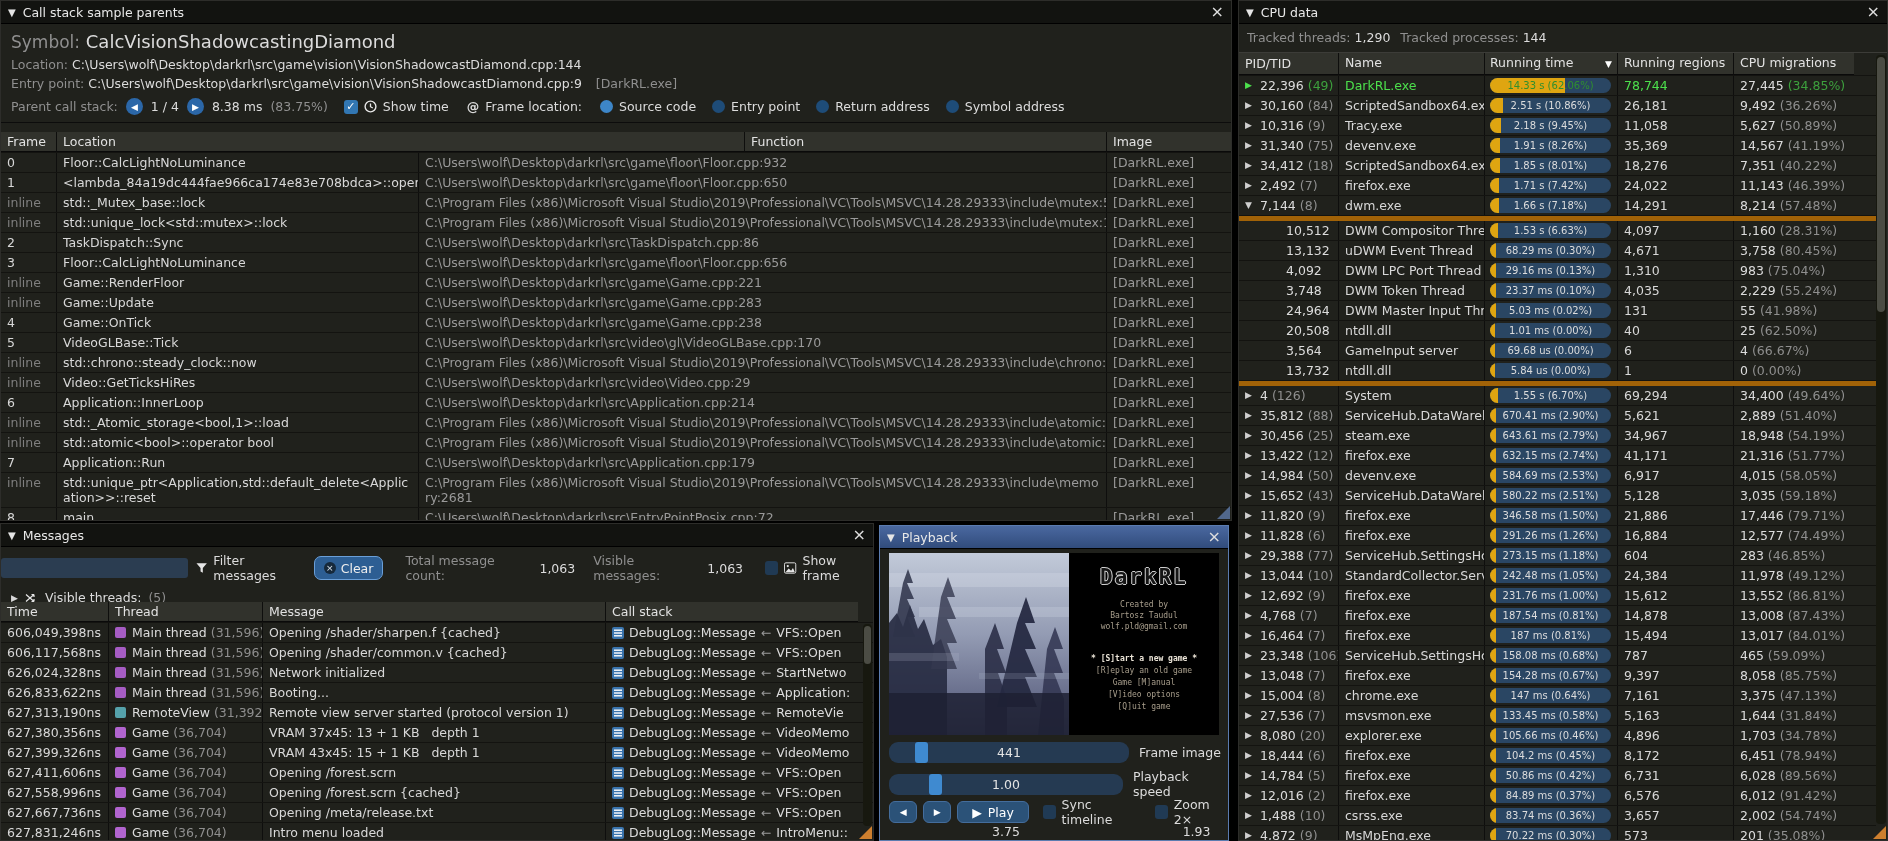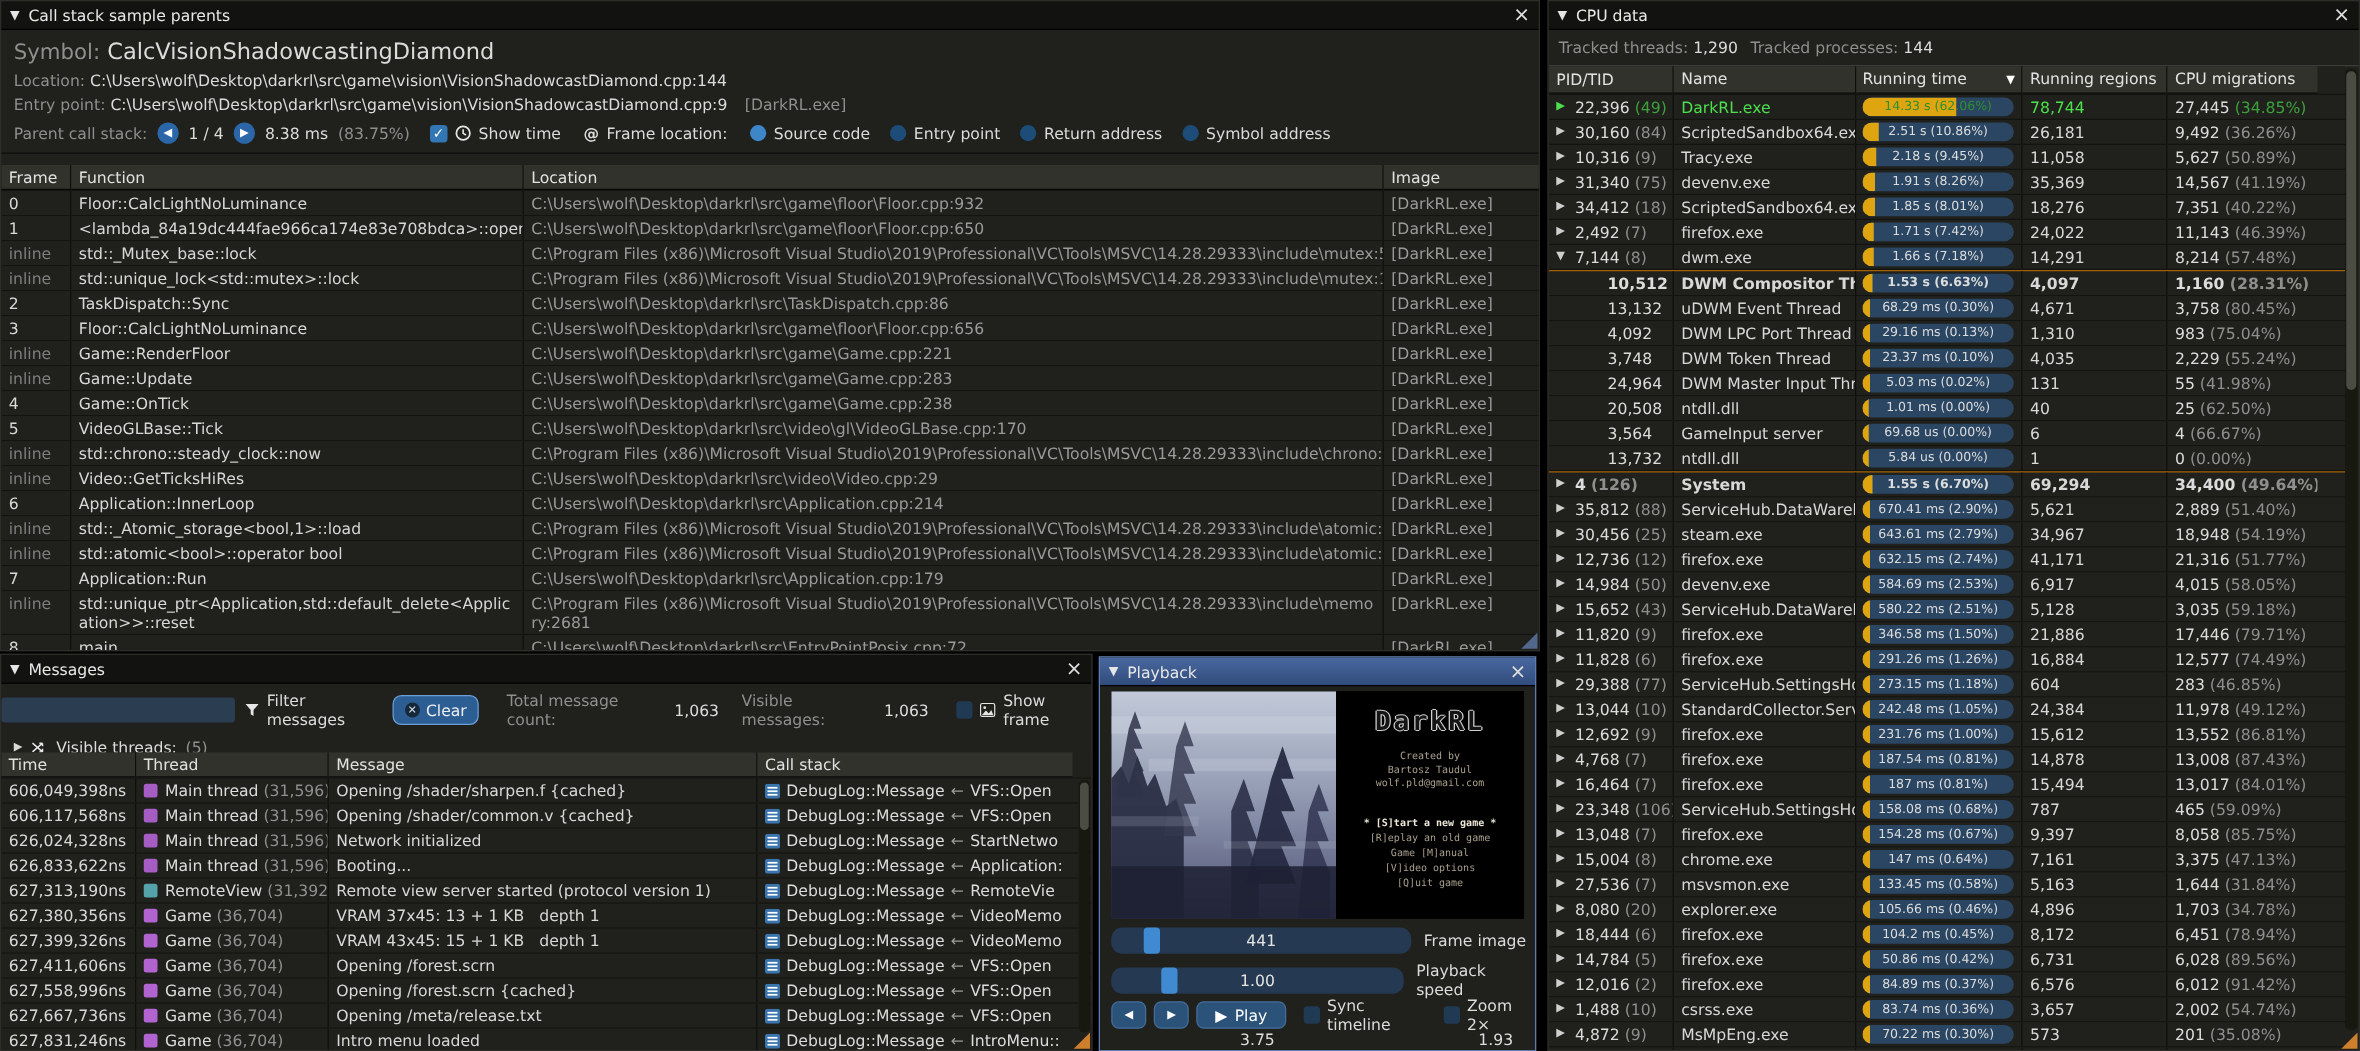--- a/index.html
+++ b/index.html
@@ -75,21 +75,21 @@
   .c-pid{width:100px;display:flex;align-items:center;gap:4px;}
   .c-pid .arr{width:11px;font-size:9px;color:#cfcfcf;flex:none;}
   .c-name{width:146px;}
   .c-time{width:133px;padding:2px 5px;}
   .c-reg{width:116px;}
   .c-mig{width:120px;border-right:none;}
   .bar{position:relative;width:121px;height:15px;background:#2a4663;border-radius:8px;overflow:hidden;}
   .bar .fill{position:absolute;left:0;top:0;bottom:0;background:#dfa511;}
   .bar .blbl{position:absolute;inset:0;text-align:center;font-size:10px;line-height:16px;color:#dcdcdc;}
   .cpurow.child .c-pid{padding-left:32px;}
-  .cpurow.sep{border-top:1px solid #a16207;font-weight:bold;}
+  .cpurow.sep{border-top:5px solid #a16207;}
   .cpurow.green .c-pid,.cpurow.green .c-name,.cpurow.green .c-reg,.cpurow.green .c-mig{color:#4ce04c;}
   .cpurow.green .dim{color:#3da03d;}
   .cpurow.green .arr{color:#4ce04c;}
   .cpurow.green .blbl{color:#2f8f2f;}
   .sortico{float:right;font-size:9px;margin-top:2px;color:#fff;}
   svg{display:block;}
 </style>
 </head>
 <body>
 
@@ -148,22 +148,22 @@
           </span>
           <span class="hgroup" style="margin-left: 10px;">
             <span class="radio"></span>
             <span class="val">Symbol address</span>
           </span>
         </span>
     </div>
     <div class="table" id="cs-table" style="top:131px;bottom:0;">
         <div class="trow thead">
           <div class="tcell cs-frame">Frame</div>
+          <div class="tcell cs-loc">Location</div>
           <div class="tcell cs-func">Function</div>
-          <div class="tcell cs-loc">Location</div>
           <div class="tcell cs-img">Image</div>
         </div>
         <div class="trow">
           <div class="tcell cs-frame">0</div>
           <div class="tcell cs-func">Floor::CalcLightNoLuminance</div>
           <div class="tcell cs-loc">C:\Users\wolf\Desktop\darkrl\src\game\floor\Floor.cpp:932</div>
           <div class="tcell cs-img">[DarkRL.exe]</div>
         </div>
         <div class="trow">
           <div class="tcell cs-frame">1</div>
@@ -895,21 +895,21 @@
               <div class="fill" style="width: 6px; background: rgb(223, 165, 17);"></div>
               <div class="blbl">643.61 ms (2.79%)</div>
             </div>
           </div>
           <div class="tcell c-reg">34,967</div>
           <div class="tcell c-mig"><span class="val">18,948 </span><span class="dim">(54.19%)</span></div>
         </div>
         <div class="cpurow trow">
           <div class="tcell c-pid">
             <span class="arr">▶</span>
-            <span class="val">12,736</span>
+            <span class="val">13,422</span>
             <span class="dim">(12)</span>
           </div>
           <div class="tcell c-name">firefox.exe</div>
           <div class="tcell c-time">
             <div class="bar">
               <div class="fill" style="width: 6px; background: rgb(223, 165, 17);"></div>
               <div class="blbl">632.15 ms (2.74%)</div>
             </div>
           </div>
           <div class="tcell c-reg">41,171</div>

